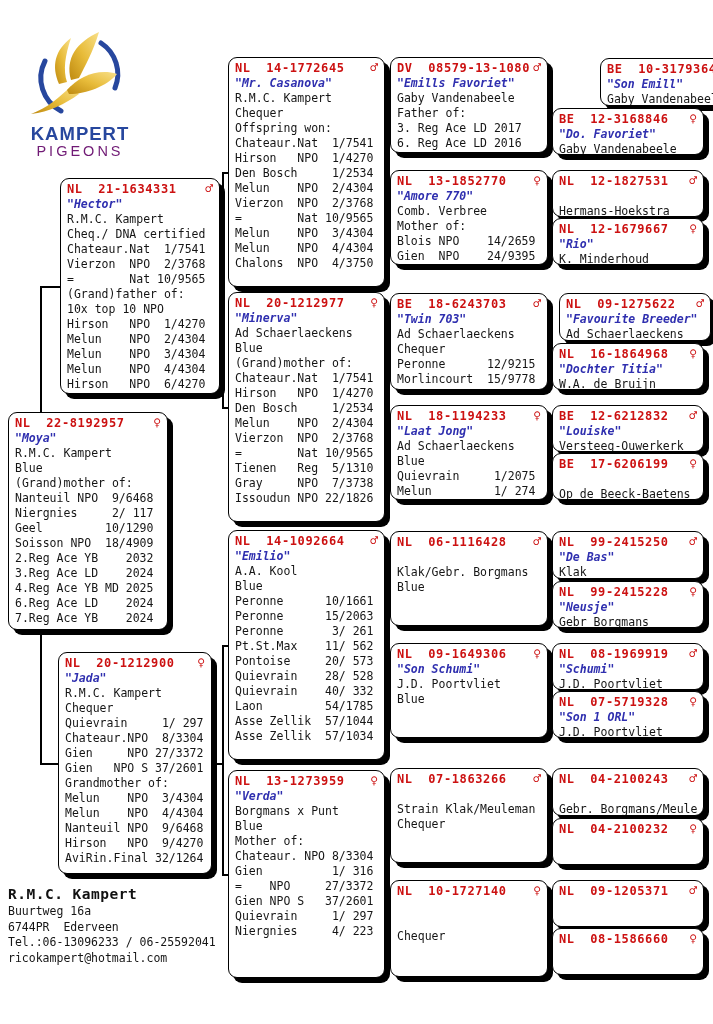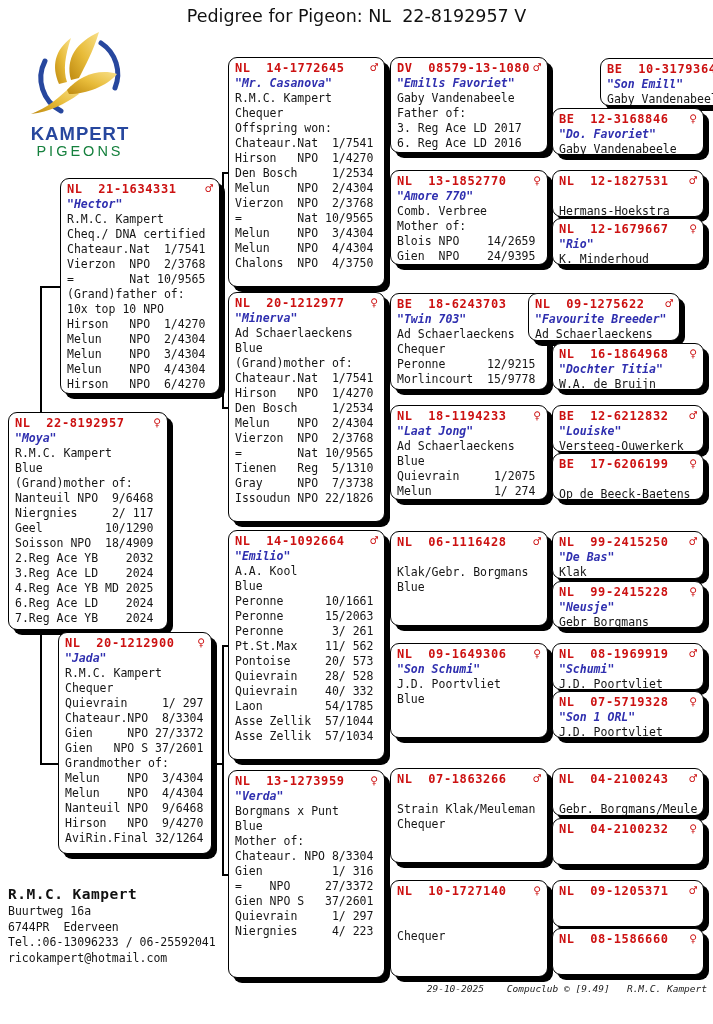--- a/index.html
+++ b/index.html
@@ -5,21 +5,21 @@
   html,body{margin:0;padding:0;background:#fff;}
   #page{position:relative;width:713px;height:1024px;background:#fff;overflow:hidden;
         font-family:"DejaVu Sans Mono","Liberation Mono",monospace;}
   .title{position:absolute;top:6px;left:0;width:100%;text-align:center;
          font-family:"DejaVu Sans","Liberation Sans",sans-serif;
          font-size:17.5px;color:#111;white-space:pre;}
   .logo{position:absolute;left:14px;top:28px;width:132px;text-align:center;}
   .brand{font-family:"Liberation Sans","DejaVu Sans",sans-serif;font-weight:bold;
          font-size:18.5px;color:#27479e;letter-spacing:1px;line-height:19px;}
   .brand-sub{font-family:"Liberation Sans","DejaVu Sans",sans-serif;
-         font-size:14.5px;color:#15803d;letter-spacing:3px;line-height:17px;}
+         font-size:14.5px;color:#701a75;letter-spacing:3px;line-height:17px;}
   .cline{position:absolute;background:#000;}
   .box{position:absolute;background:#fff;border:1.6px solid #000;border-radius:9px;
        box-shadow:5px 5px 0 #000;box-sizing:border-box;padding:2px 6px;overflow:hidden;}
   .ringrow{display:flex;justify-content:space-between;align-items:baseline;
        font-weight:bold;font-size:12px;letter-spacing:0.6px;line-height:16px;
        color:#cc1111;white-space:pre;}
   .sex{font-size:13px;letter-spacing:0;line-height:16px;}
   .bname{color:#2f2faf;font-style:italic;font-weight:bold;font-size:11.5px;
        line-height:15px;min-height:15px;white-space:pre;}
   .bline{color:#151515;font-size:11.5px;line-height:15px;min-height:15px;white-space:pre;}
@@ -27,21 +27,20 @@
   .contact-name{font-weight:bold;font-size:14.5px;letter-spacing:0.5px;line-height:20px;color:#111;}
   .contact-line{font-size:11.5px;line-height:15.5px;color:#151515;white-space:pre;}
   .footer{position:absolute;right:6px;top:983px;font-size:9.5px;font-style:italic;
        color:#222;white-space:pre;}
 </style>
 </head>
 <body>
 
 <div id="page">
 
-  <div class="title">Pedigree for Pigeon: NL  22-8192957 V</div>
 
   <div class="logo">
     <svg width="118" height="92" viewBox="0 0 118 92">
       <defs>
         <linearGradient id="g" x1="0" y1="1" x2="1" y2="0">
           <stop offset="0" stop-color="#bf8a10"></stop>
           <stop offset="0.5" stop-color="#e8bc3a"></stop>
           <stop offset="1" stop-color="#f8e08a"></stop>
         </linearGradient>
       </defs>
@@ -141,21 +140,21 @@
         <div class="bline">Nanteuil NPO  9/6468</div>
         <div class="bline">Niergnies     2/ 117</div>
         <div class="bline">Geel         10/1290</div>
         <div class="bline">Soisson NPO  18/4909</div>
         <div class="bline">2.Reg Ace YB    2032</div>
         <div class="bline">3.Reg Ace LD    2024</div>
         <div class="bline">4.Reg Ace YB MD 2025</div>
         <div class="bline">6.Reg Ace LD    2024</div>
         <div class="bline">7.Reg Ace YB    2024</div>
       </div>
-      <div class="box" style="left: 58px; top: 632px; width: 154px; height: 222px;">
+      <div class="box" style="left: 58px; top: 652px; width: 154px; height: 222px;">
         <div class="ringrow"><span>NL  20-1212900</span><span class="sex">♀</span></div>
         <div class="bname">"Jada"</div>
         <div class="bline">R.M.C. Kampert</div>
         <div class="bline">Chequer</div>
         <div class="bline">Quievrain     1/ 297</div>
         <div class="bline">Chateaur.NPO  8/3304</div>
         <div class="bline">Gien     NPO 27/3372</div>
         <div class="bline">Gien   NPO S 37/2601</div>
         <div class="bline">Grandmother of:</div>
         <div class="bline">Melun    NPO  3/4304</div>
@@ -294,21 +293,21 @@
       <div class="box" style="left: 552px; top: 170px; width: 152px; height: 47px;">
         <div class="ringrow"><span>NL  12-1827531</span><span class="sex">♂</span></div>
         <div class="bname">&nbsp;</div>
         <div class="bline">Hermans-Hoekstra</div>
       </div>
       <div class="box" style="left: 552px; top: 218px; width: 152px; height: 47px;">
         <div class="ringrow"><span>NL  12-1679667</span><span class="sex">♀</span></div>
         <div class="bname">"Rio"</div>
         <div class="bline">K. Minderhoud</div>
       </div>
-      <div class="box" style="left: 528px; top: 293px; width: 152px; height: 48px;">
+      <div class="box" style="left: 559px; top: 293px; width: 152px; height: 48px;">
         <div class="ringrow"><span>NL  09-1275622</span><span class="sex">♂</span></div>
         <div class="bname">"Favourite Breeder"</div>
         <div class="bline">Ad Schaerlaeckens</div>
       </div>
       <div class="box" style="left: 552px; top: 343px; width: 152px; height: 47px;">
         <div class="ringrow"><span>NL  16-1864968</span><span class="sex">♀</span></div>
         <div class="bname">"Dochter Titia"</div>
         <div class="bline">W.A. de Bruijn</div>
       </div>
       <div class="box" style="left: 552px; top: 405px; width: 152px; height: 47px;">
@@ -361,15 +360,14 @@
     </div>
 
   <div class="contact">
     <div class="contact-name">R.M.C. Kampert</div>
     <div class="contact-line">Buurtweg 16a</div>
     <div class="contact-line">6744PR  Ederveen</div>
     <div class="contact-line">Tel.:06-13096233 / 06-25592041</div>
     <div class="contact-line">ricokampert@hotmail.com</div>
   </div>
 
-  <div class="footer">29-10-2025    Compuclub © [9.49]   R.M.C. Kampert</div>
 
 </div>
 
 </body></html>

